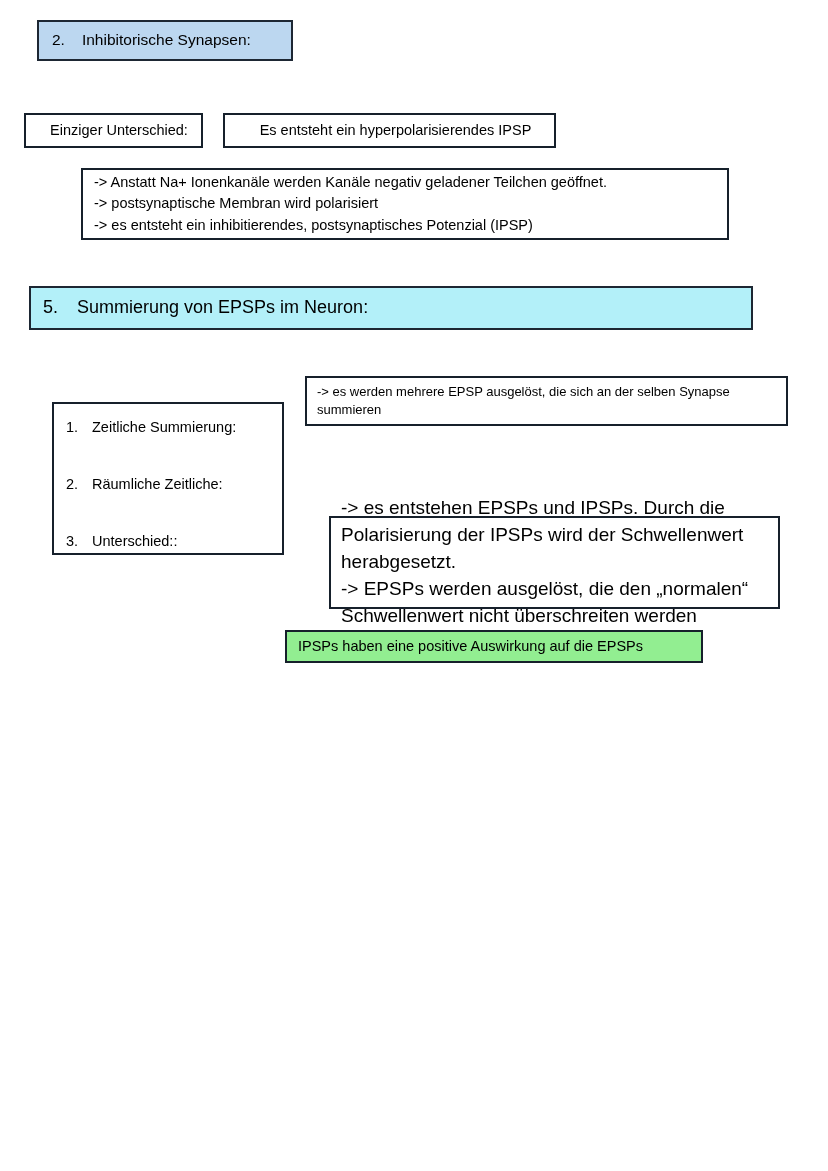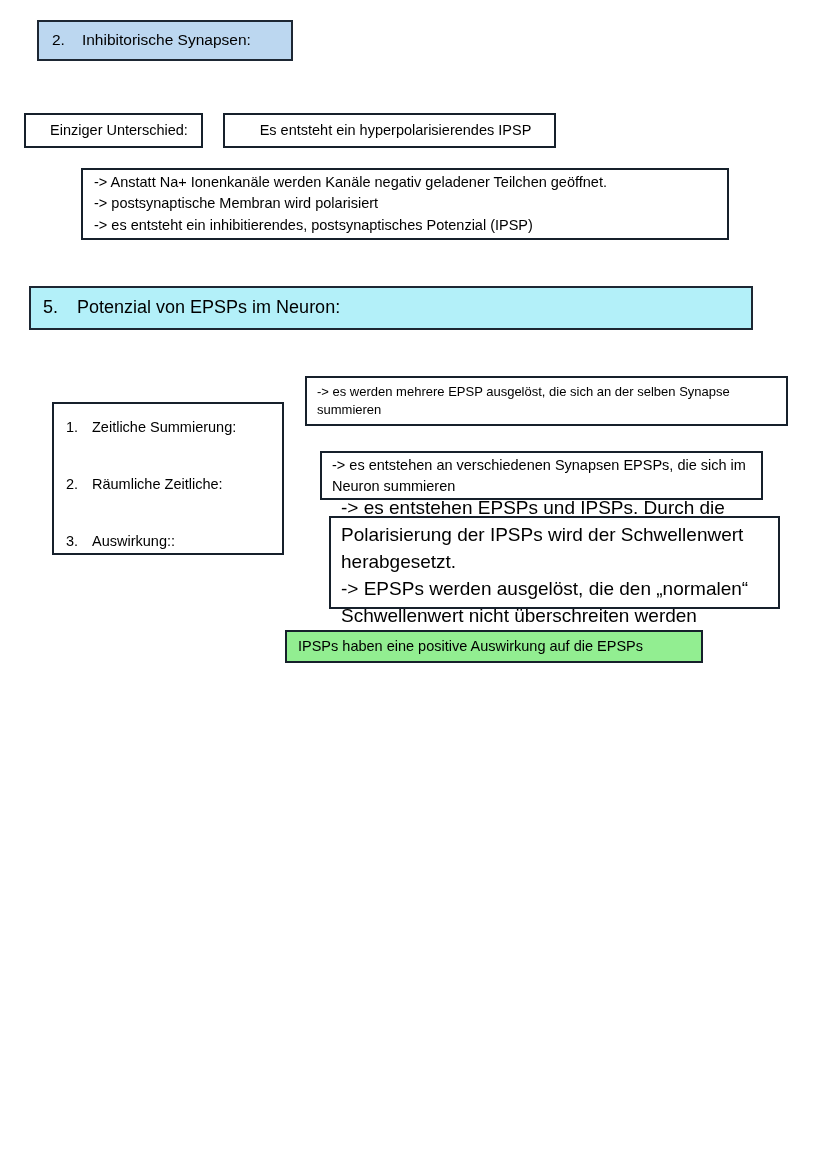--- a/index.html
+++ b/index.html
@@ -173,45 +173,42 @@
   </div>
 
   <div class="box" id="box-ipsp-details">
     <span class="txt">-&gt; Anstatt Na+ Ionenkanäle werden Kanäle negativ geladener Teilchen geöffnet.
 -&gt; postsynaptische Membran wird polarisiert
 -&gt; es entsteht ein inhibitierendes, postsynaptisches Potenzial (IPSP)</span>
   </div>
 
   <div class="box" id="hdr-summation">
     <span class="num">5.</span>
-    <span>Potenzial von EPSPs im Neuron:</span>
+    <span>Summierung von EPSPs im Neuron:</span>
   </div>
 
   <div class="box" id="box-summation-types">
     <div class="item">
       <span class="num">1.</span>
       <span>Zeitliche Summierung:</span>
     </div>
     <div class="item">
       <span class="num">2.</span>
       <span>Räumliche Zeitliche:</span>
     </div>
     <div class="item">
       <span class="num">3.</span>
-      <span>Auswirkung::</span>
+      <span>Unterschied::</span>
     </div>
   </div>
 
   <div class="box" id="box-temporal-explanation">
     <span class="txt">-&gt; es werden mehrere EPSP ausgelöst, die sich an der selben Synapse summieren</span>
   </div>
 
-  <div class="box" id="box-spatial-explanation">
-    <span class="txt">-&gt; es entstehen an verschiedenen Synapsen EPSPs, die sich im Neuron summieren</span>
-  </div>
 
   <div class="box" id="box-offset-explanation">
     <span class="txt">-&gt; es entstehen EPSPs und IPSPs. Durch die Polarisierung der IPSPs wird der Schwellenwert herabgesetzt.
 -&gt; EPSPs werden ausgelöst, die den „normalen“ Schwellenwert nicht überschreiten werden</span>
   </div>
 
   <div class="box" id="box-conclusion">
     <span class="txt">IPSPs haben eine positive Auswirkung auf die EPSPs</span>
   </div>
 

